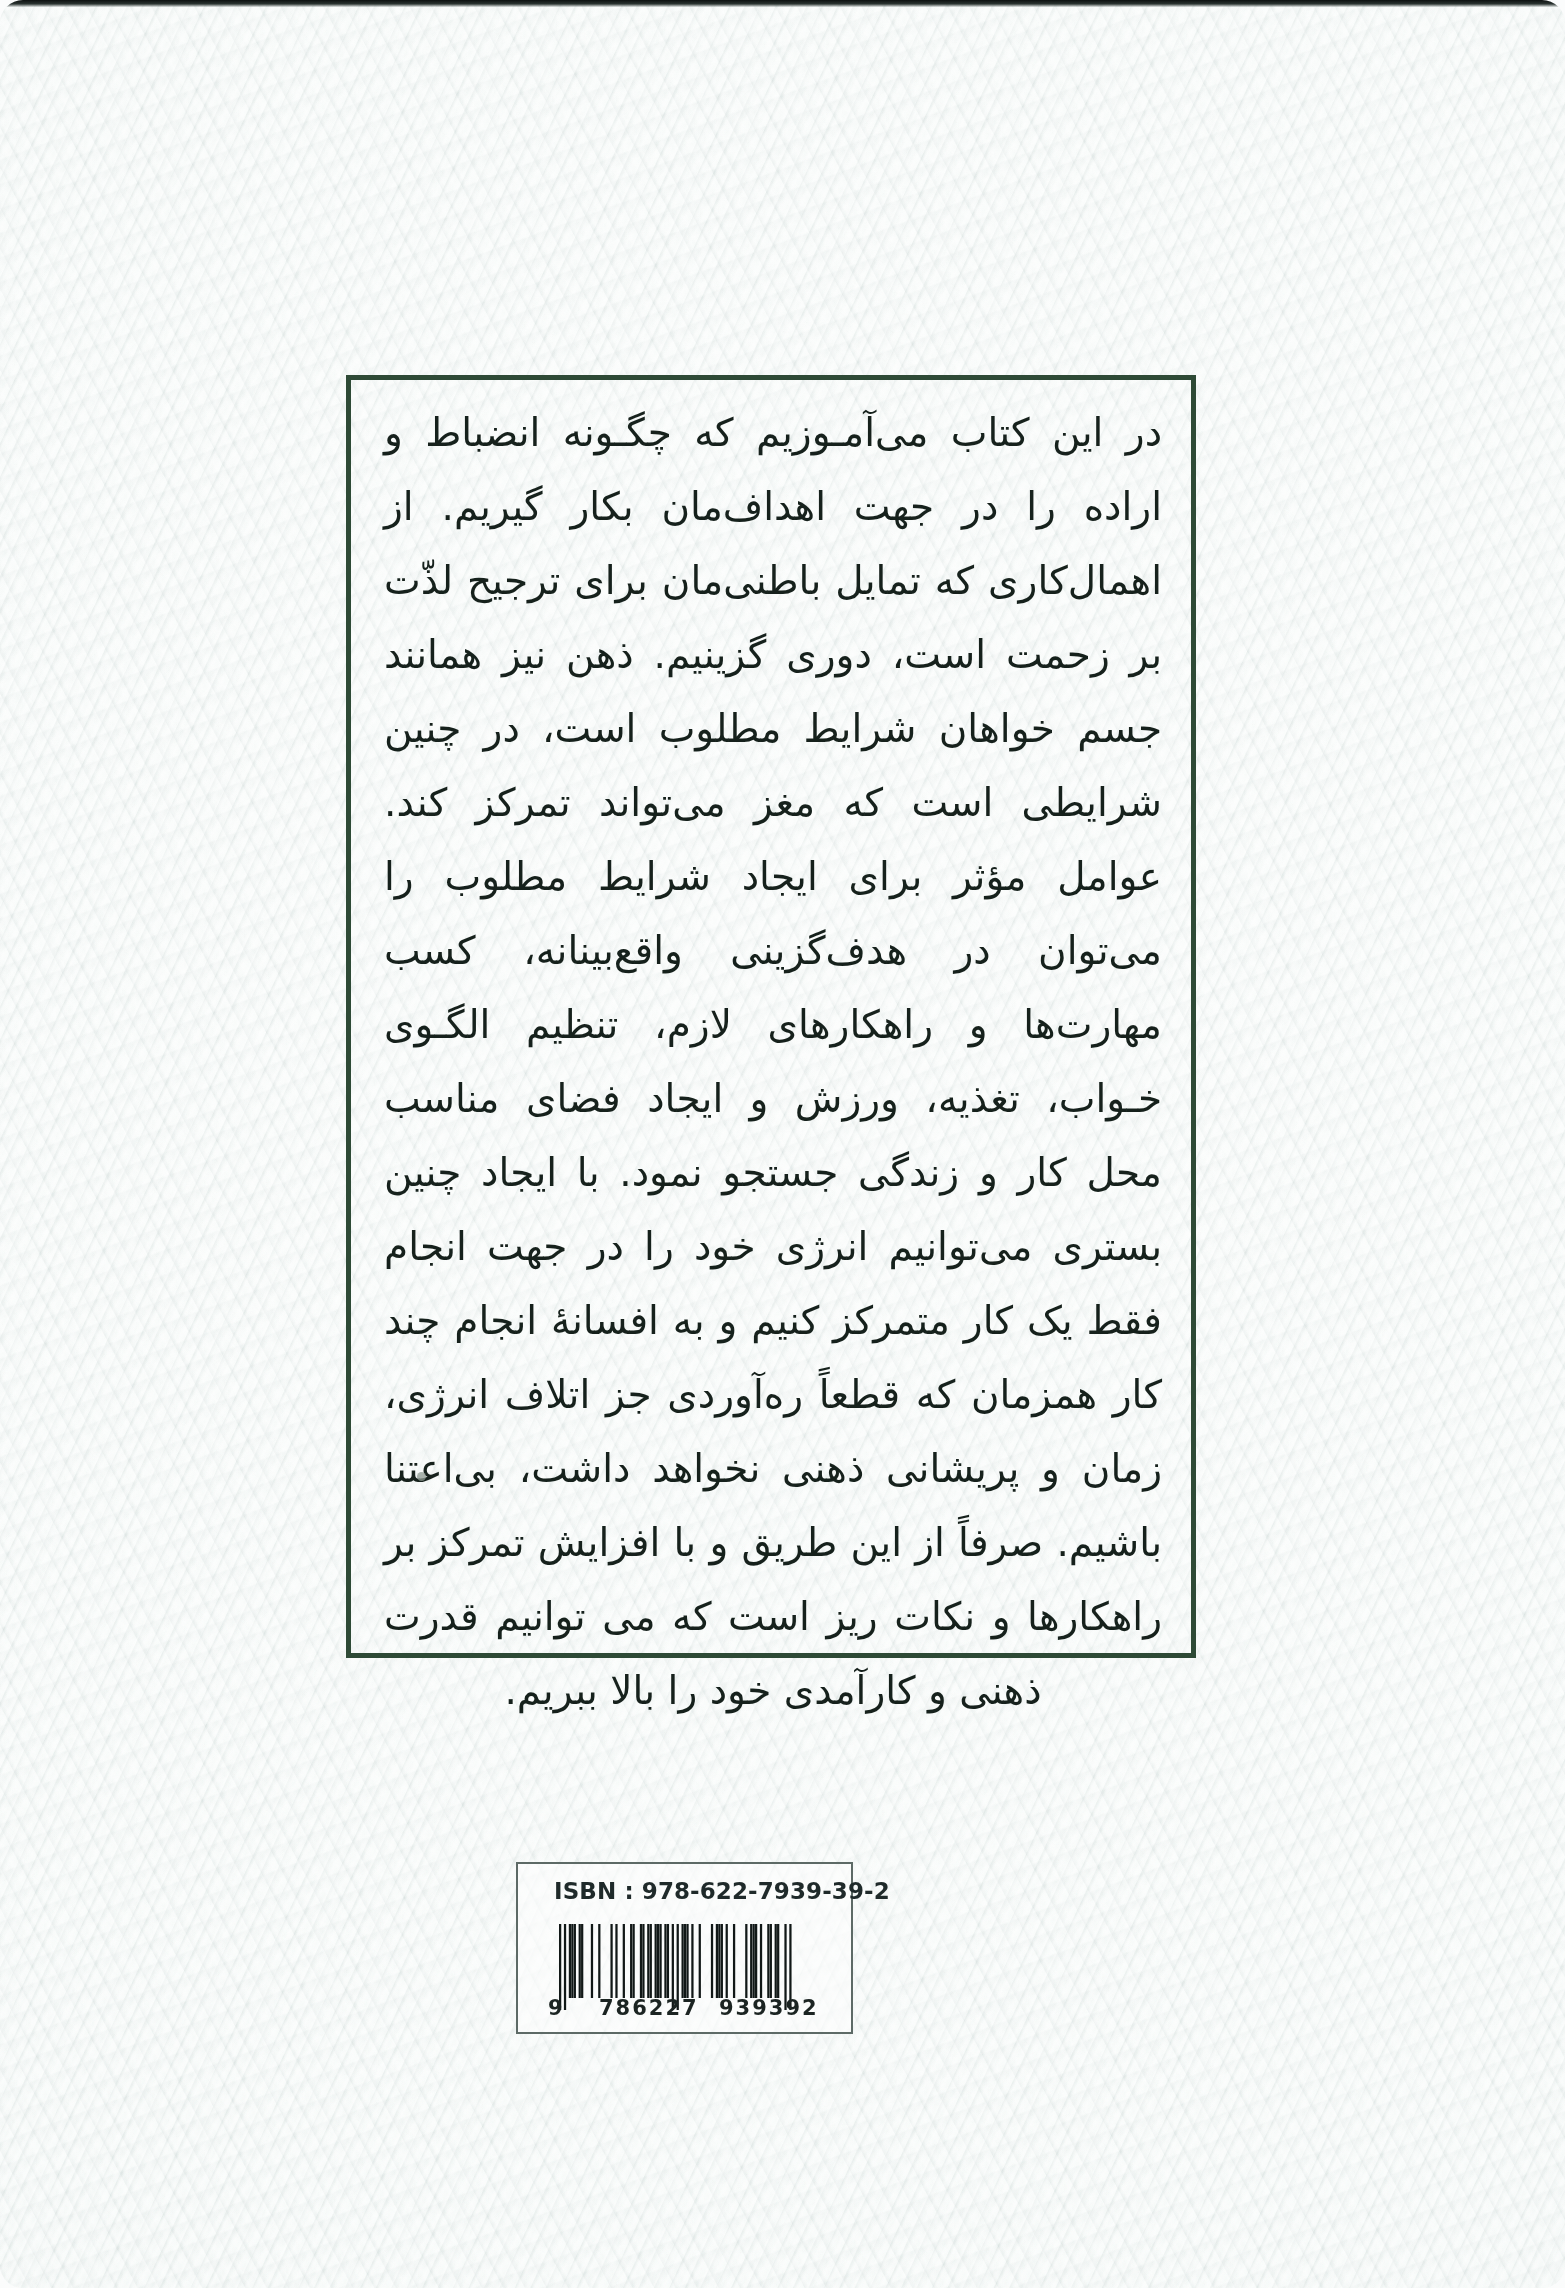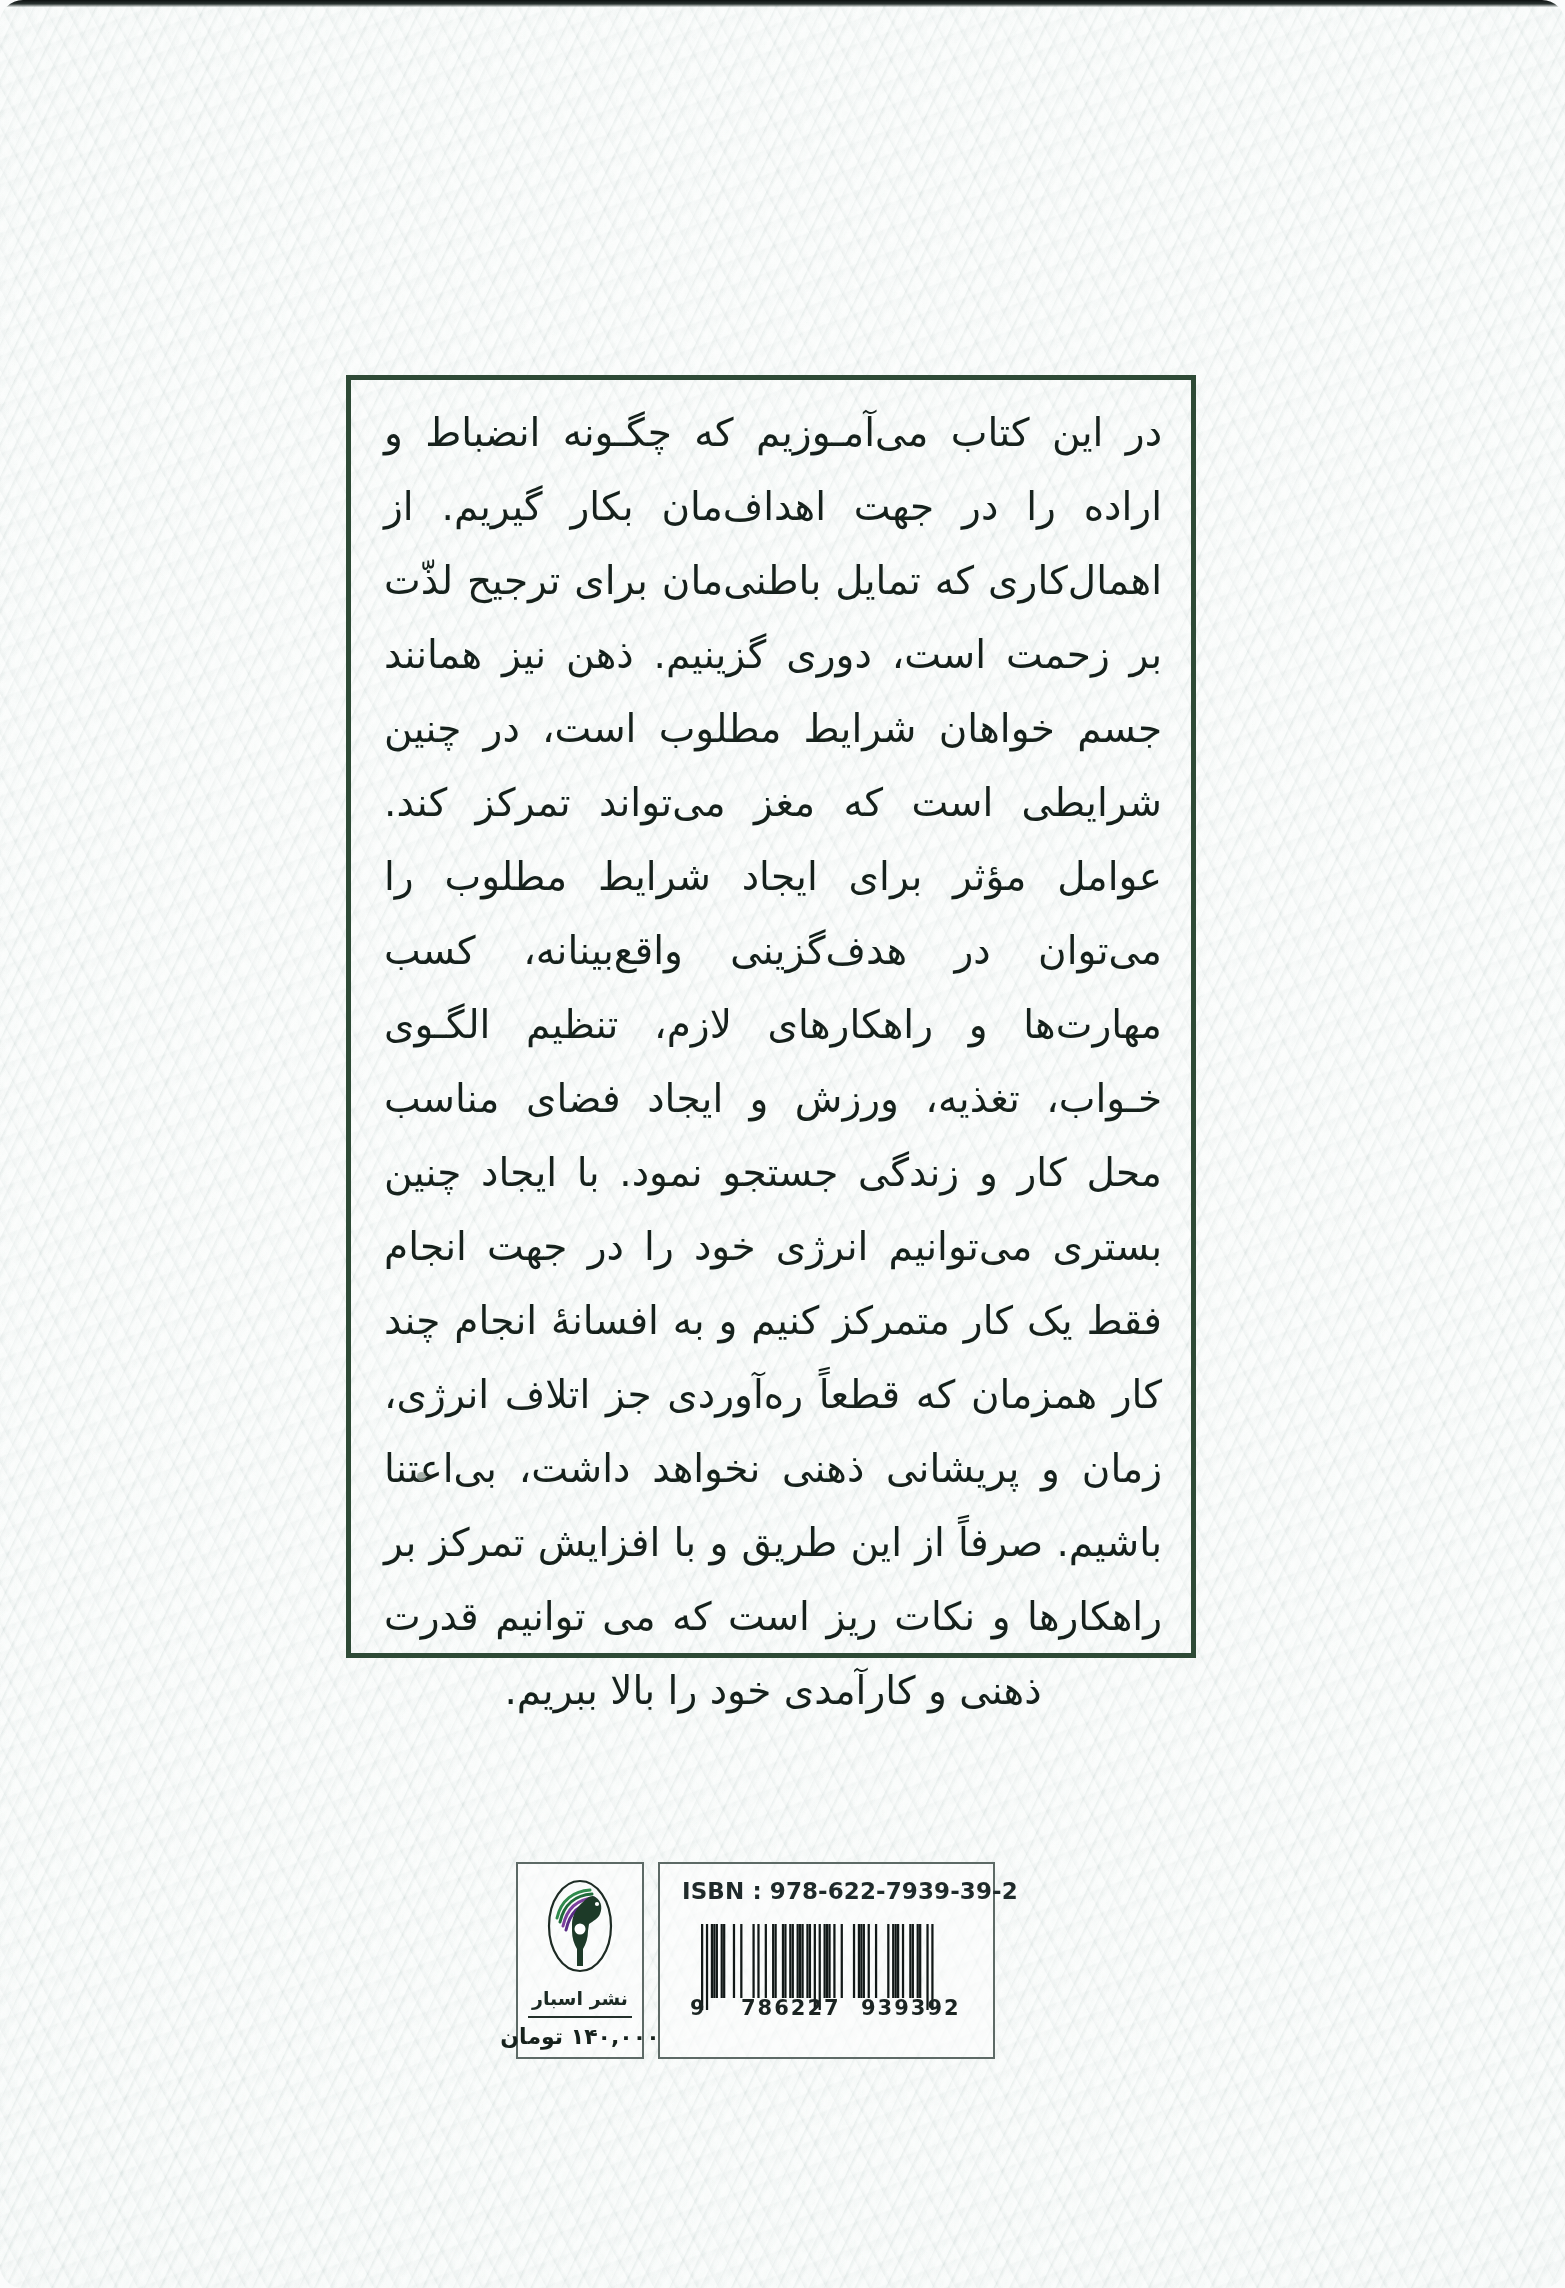--- a/index.html
+++ b/index.html
@@ -170,21 +170,21 @@
     border: 2px solid #5d6a66;
     background: rgba(253,254,254,0.55);
     box-sizing: border-box;
     padding: 14px 16px 12px 16px;
     display: flex;
     flex-direction: column;
     align-items: center;
   }
   .isbn-line {
     align-self: flex-start;
-    margin-left: 6px;
+    margin-left: 20px;
     font-family: "DejaVu Sans", sans-serif;
     font-size: 23px;
     font-weight: 700;
     color: #1f2a2a;
     letter-spacing: 0.1px;
     white-space: nowrap;
   }
   .barcode-wrap {
     margin-top: 16px;
     width: 100%;
@@ -215,46 +215,20 @@
   <div class="text-frame"></div>
 
   <div class="blurb">
     <p>در این کتاب می‌آمـوزیم که چگـونه انضباط و اراده را در جهت اهداف‌مان بکار گیریم. از اهمال‌کاری که تمایل باطنی‌مان برای ترجیح لذّت بر زحمت است، دوری گزینیم. ذهن نیز همانند جسم خواهان شرایط مطلوب است، در چنین شرایطی است که مغز می‌تواند تمرکز کند. عوامل مؤثر برای ایجاد شرایط مطلوب را می‌توان در هدف‌گزینی واقع‌بینانه، کسب مهارت‌ها و راهکارهای لازم، تنظیم الگـوی خـواب، تغذیه، ورزش و ایجاد فضای مناسب محل کار و زندگی جستجو نمود. با ایجاد چنین بستری می‌توانیم انرژی خود را در جهت انجام فقط یک کار متمرکز کنیم و به افسانهٔ انجام چند کار همزمان که قطعاً ره‌آوردی جز اتلاف انرژی، زمان و پریشانی ذهنی نخواهد داشت، بی‌اعتنا باشیم. صرفاً از این طریق و با افزایش تمرکز بر راهکارها و نکات ریز است که می توانیم قدرت ذهنی و کارآمدی خود را بالا ببریم.</p>
   </div>
 
   <div class="ink-speck" style="left:417px; top:1472px;"></div>
 
   <div class="footer-band">
 
-    <div class="publisher-box">
-      <svg class="logo-mark" viewBox="0 0 78 108">
-        <ellipse cx="39" cy="52" rx="31" ry="45" fill="none" stroke="#1d2b24" stroke-width="2.2"></ellipse>
-        <path d="M16 44 C20 26 33 17 49 16" fill="none" stroke="#2f8a4c" stroke-width="3" stroke-linecap="round"></path>
-        <path d="M19 48 C23 30 35 21 51 20" fill="none" stroke="#1f6b3a" stroke-width="3" stroke-linecap="round"></path>
-        <path d="M22 52 C26 34 37 25 53 24" fill="none" stroke="#7b3f9d" stroke-width="3" stroke-linecap="round"></path>
-        <path d="M25 56 C29 38 39 29 55 28" fill="none" stroke="#5a2d86" stroke-width="3" stroke-linecap="round"></path>
-        <path d="M52 22
-                 C60 25 62 33 59 40
-                 C57 45 52 47 48 50
-                 L47 57
-                 C47 64 45 70 42 75
-                 L42 92
-                 L36 92
-                 L36 75
-                 C33 70 31 64 31 57
-                 L31 50
-                 C31 42 36 33 42 28
-                 C45 25 48 22 52 22 Z" fill="#1d3a28"></path>
-        <circle cx="39" cy="55" r="5.5" fill="#ffffff"></circle>
-        <circle cx="56" cy="30" r="2.1" fill="#ffffff"></circle>
-      </svg>
-      <div class="publisher-name">نشر اسبار</div>
-      <div class="price-divider"></div>
-      <div class="price-text">۱۴۰,۰۰۰ تومان</div>
-    </div>
 
     <div class="barcode-box">
       <div class="isbn-line">ISBN : 978-622-7939-39-2</div>
       <div class="barcode-wrap">
         <svg class="barcode-svg" width="288" height="100" viewBox="0 0 288 100">
           <rect x="0" y="0" width="288" height="100" fill="none"></rect>
           <g fill="#111817" id="bars">
               <rect x="18.00" y="4" width="2.25" height="86"></rect>
               <rect x="22.90" y="4" width="2.25" height="86"></rect>
               <rect x="27.80" y="4" width="2.25" height="74"></rect>

